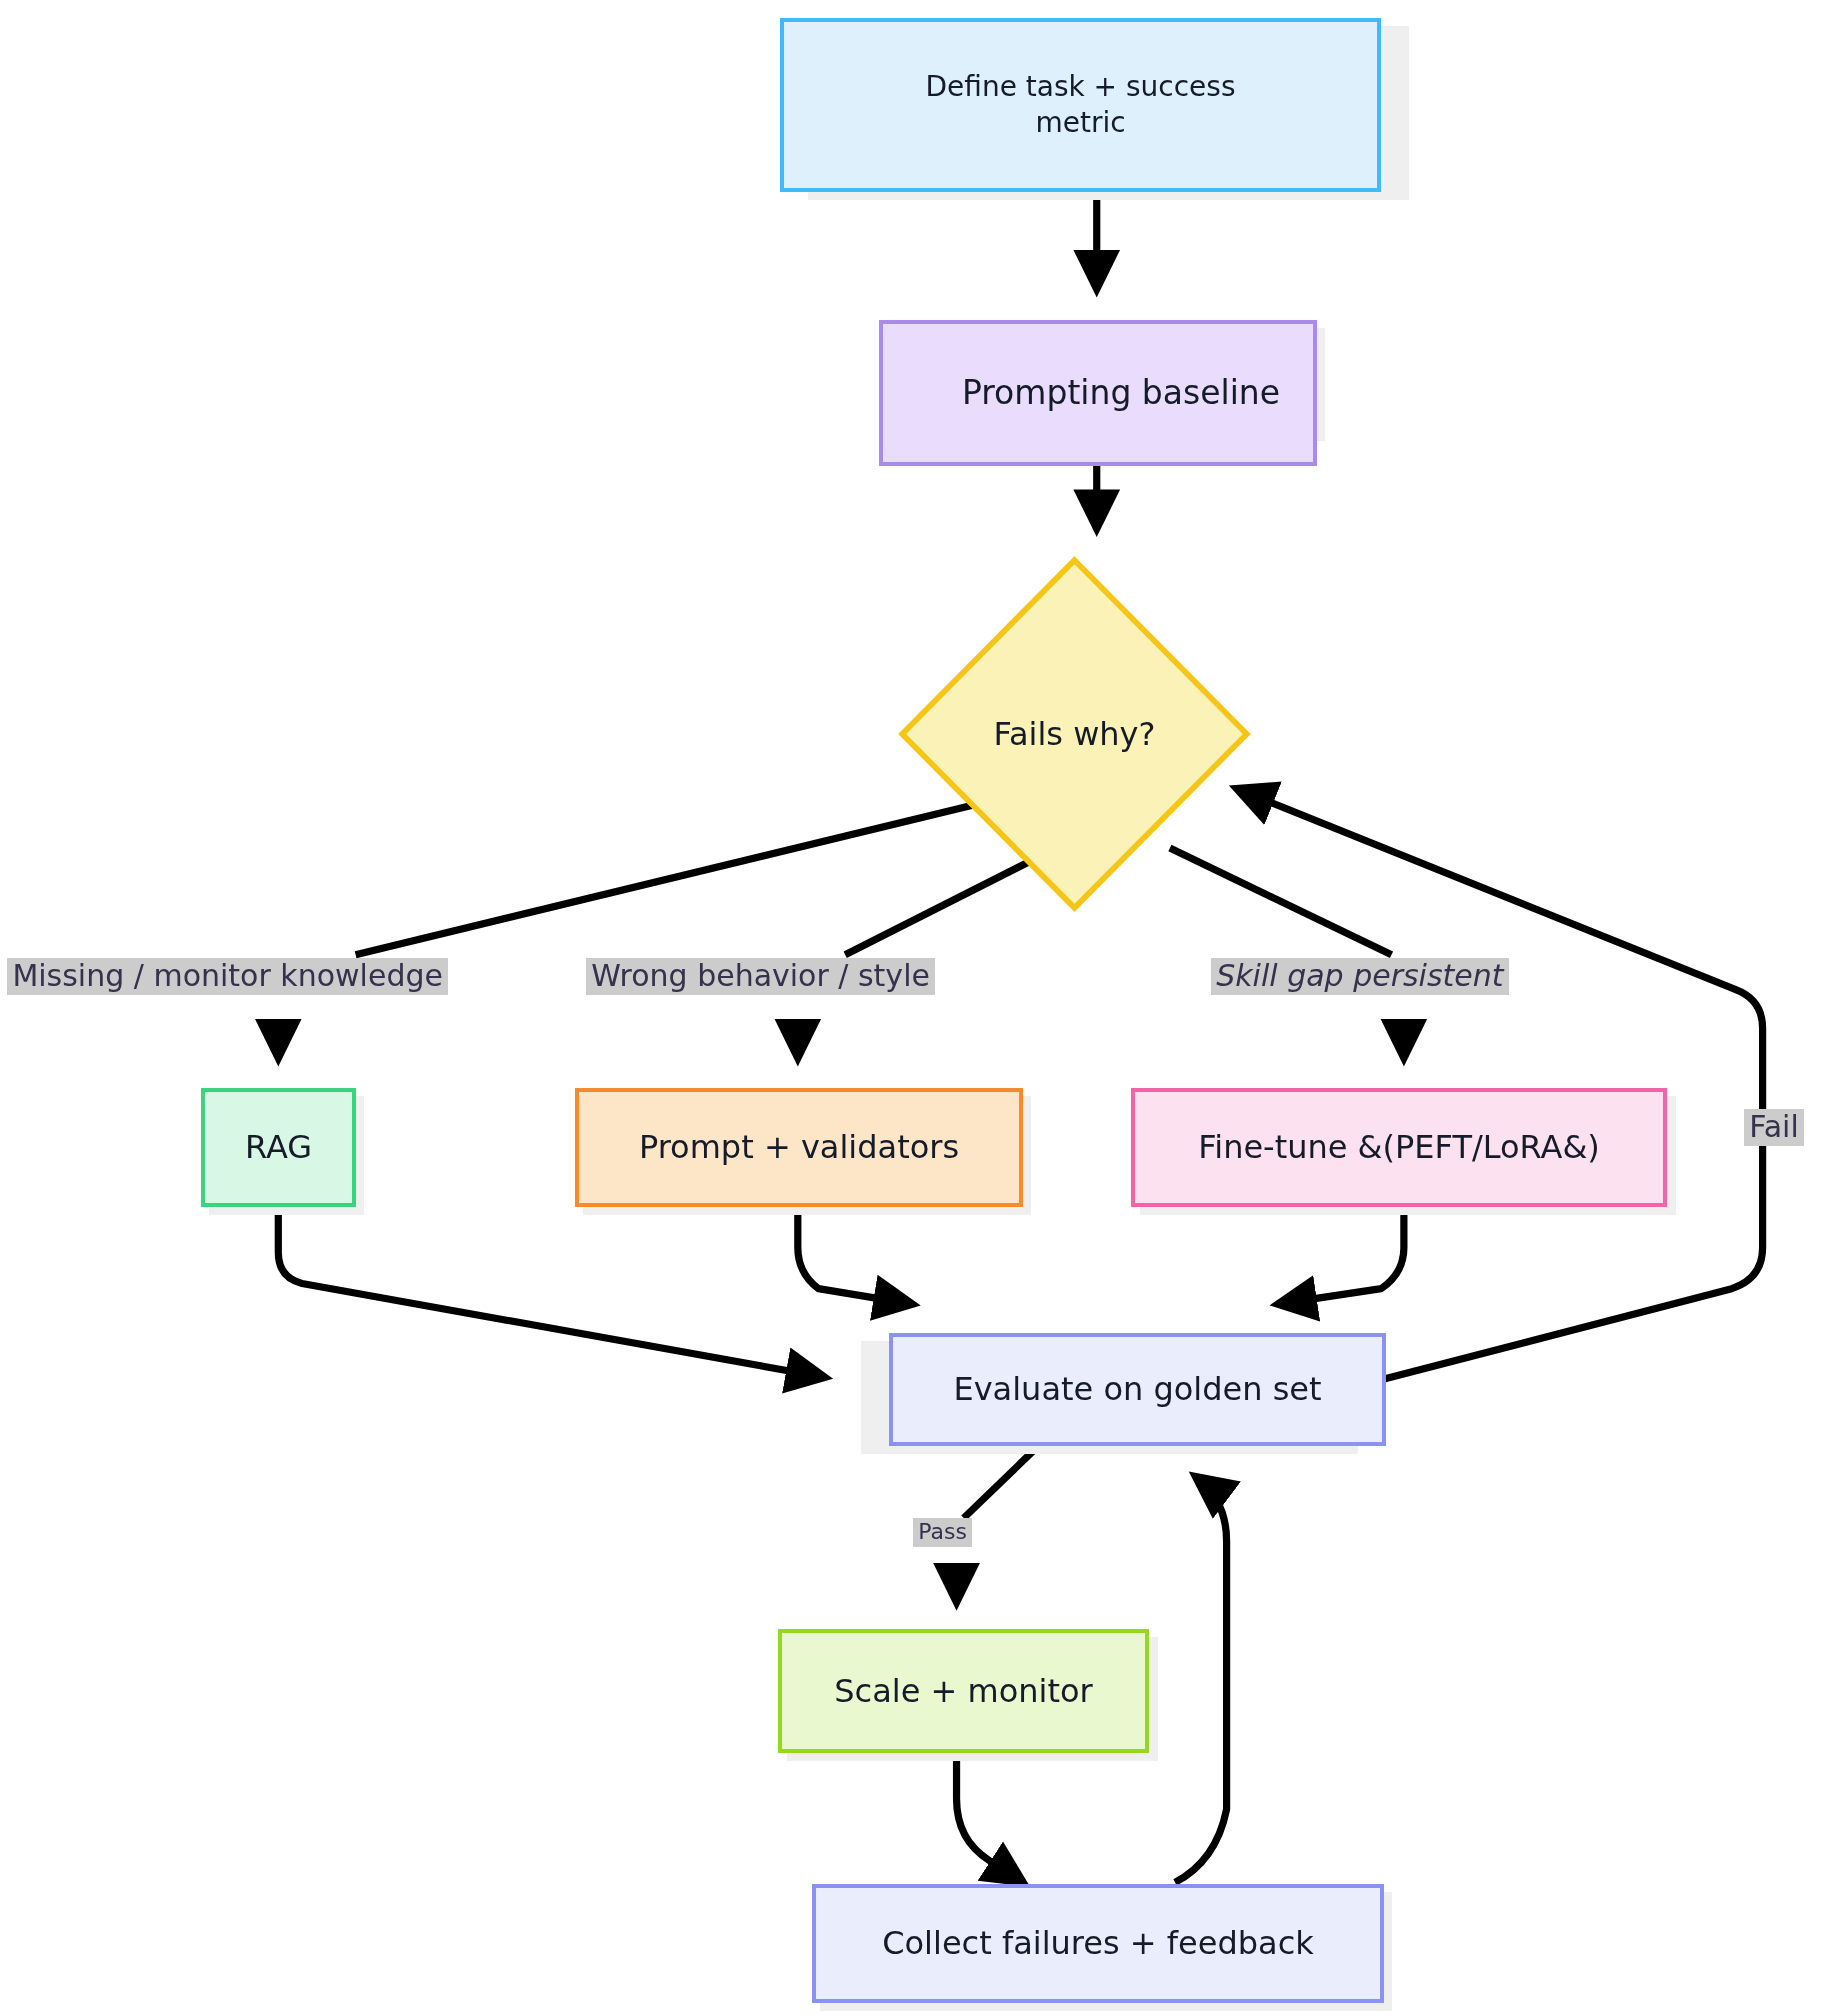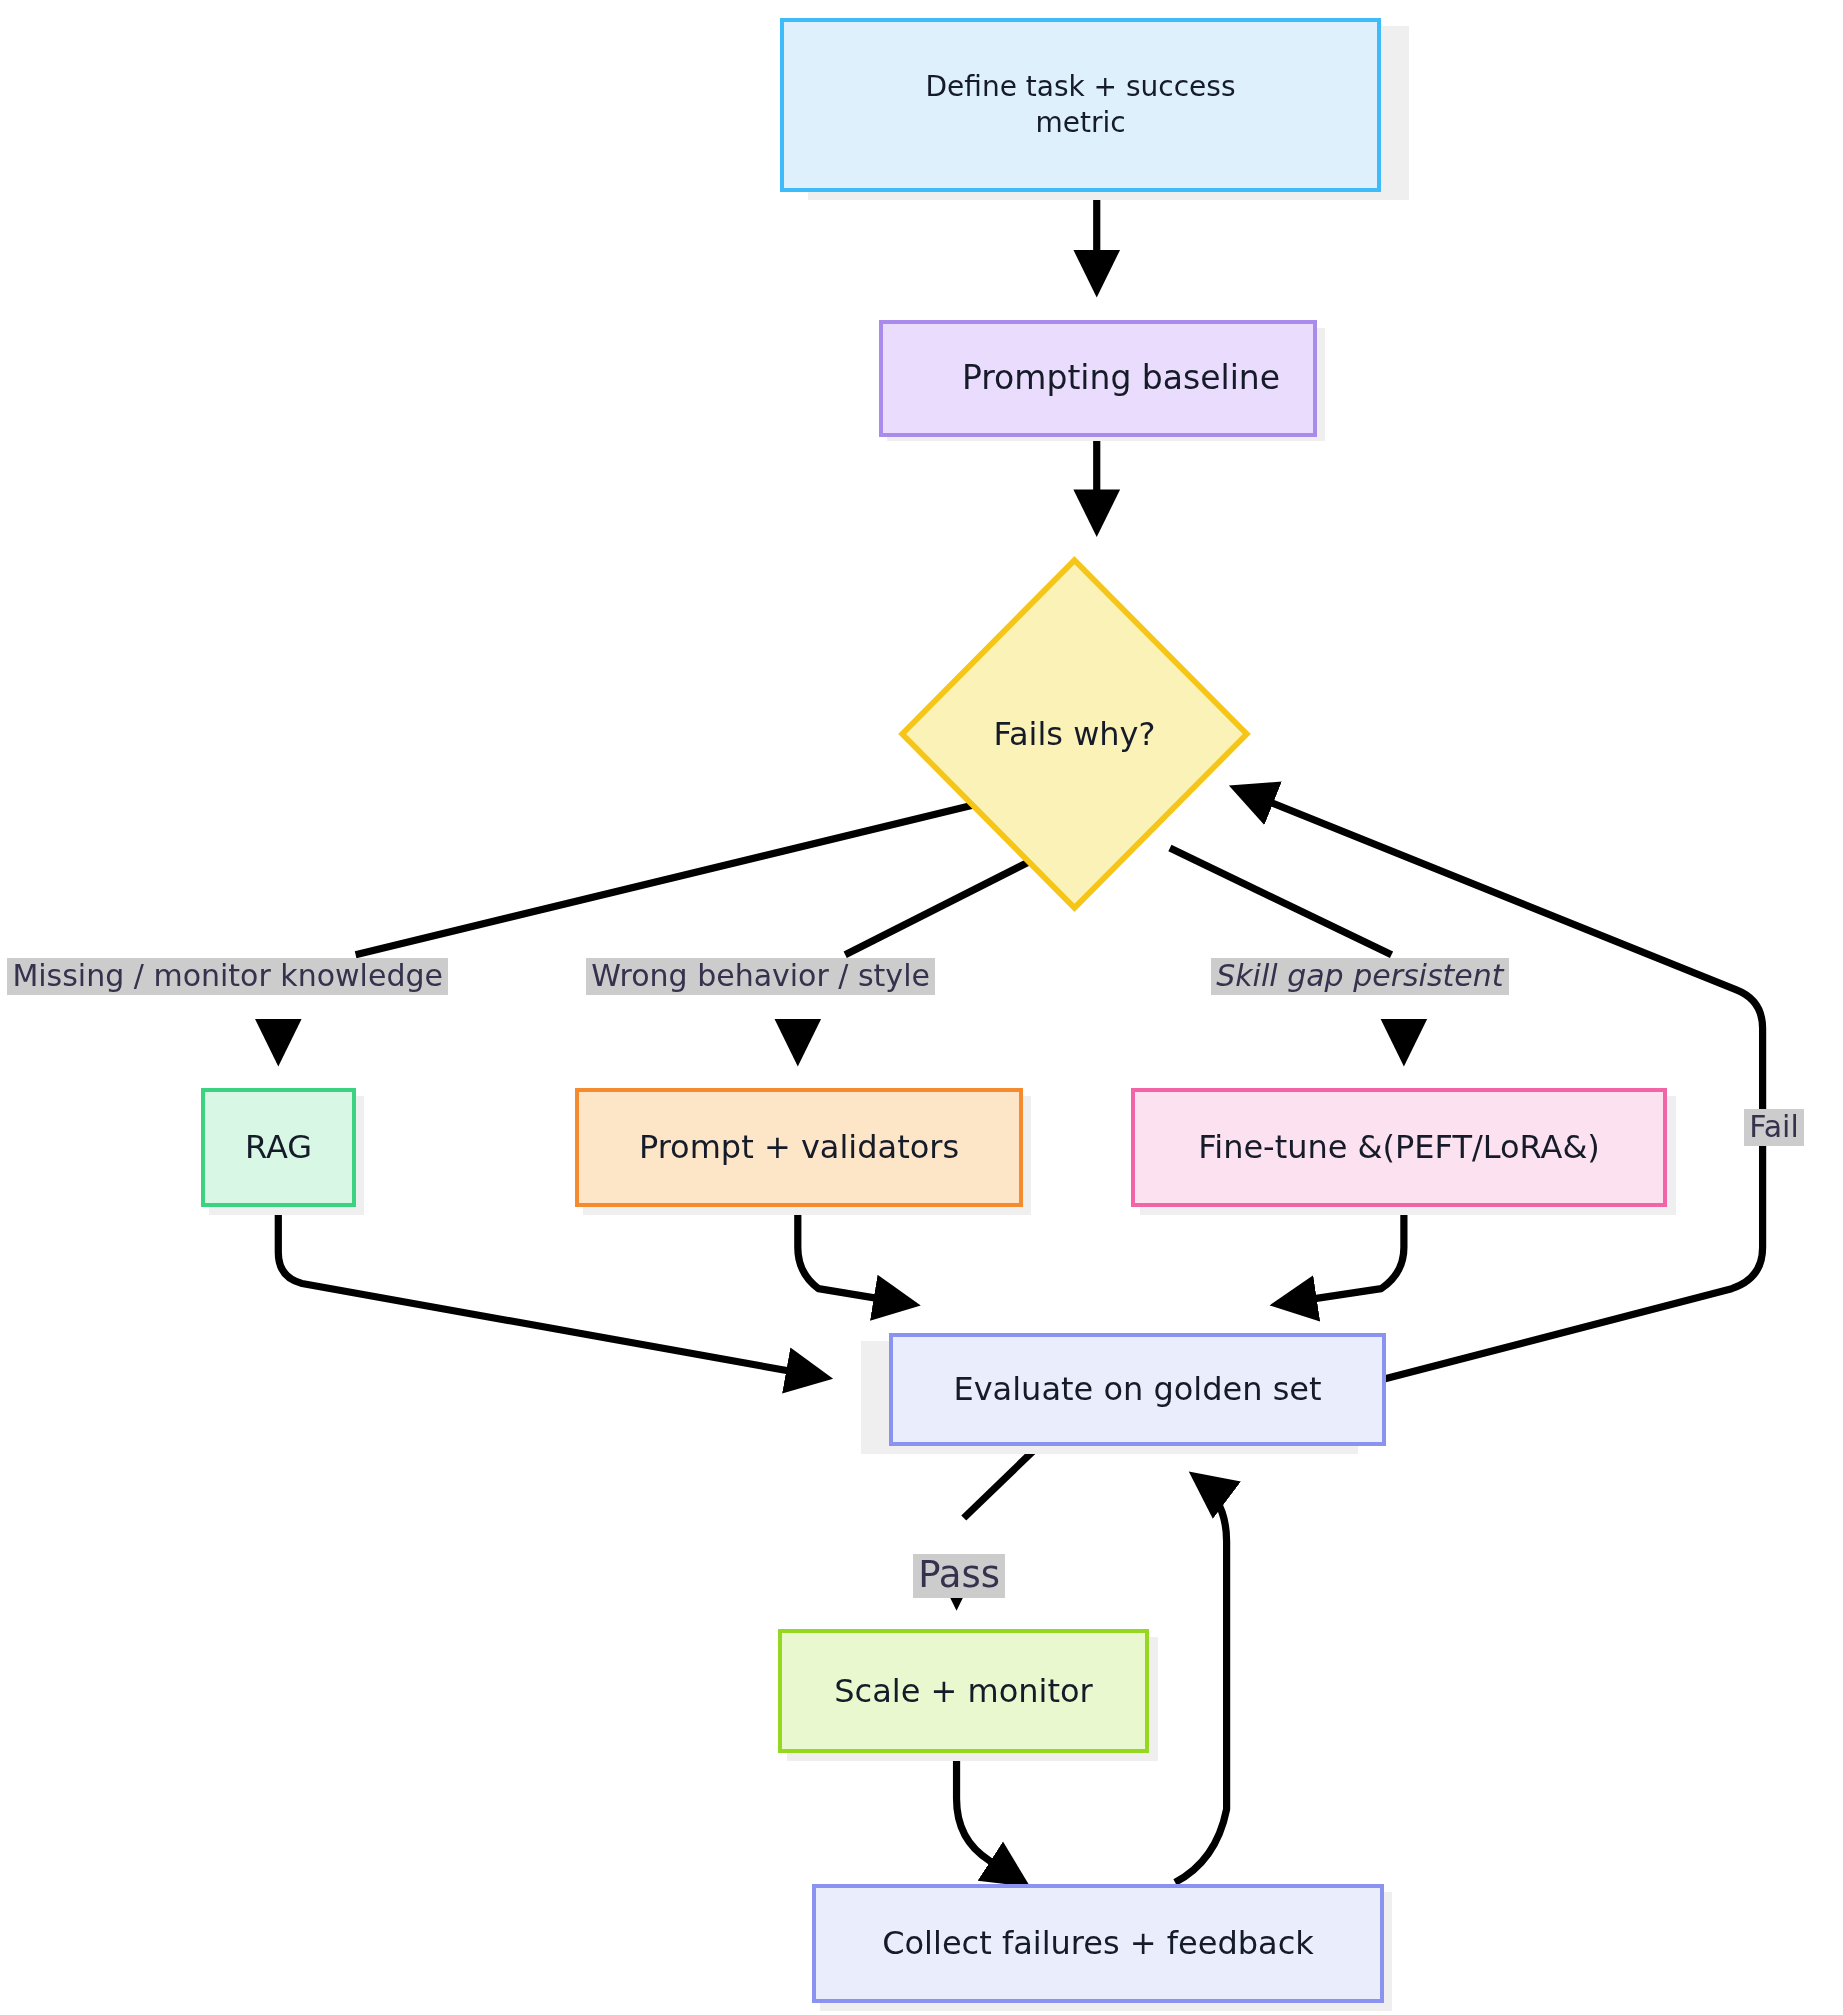--- a/index.html
+++ b/index.html
@@ -137,21 +137,21 @@
   <div class="node-shadow" style="left:861px; top:1341px; width:497px; height:113px;"></div>
   <div class="node-shadow" style="left:787px; top:1637px; width:371px; height:124px;"></div>
   <div class="node-shadow" style="left:820px; top:1892px; width:572px; height:119px;"></div>
 
   <div class="node node-rect" style="left:780px; top:18px; width:601px; height:174px;
               background:#DEF0FC; border-color:#3EBCF9; font-size:28px;">
     <span class="node-label">Define task + success
 metric</span>
   </div>
 
-  <div class="node node-rect" style="left:879px; top:320px; width:438px; height:117px;
+  <div class="node node-rect" style="left:879px; top:320px; width:438px; height:146px;
               background:#EADCFD; border-color:#A98BEB; font-size:33px;padding-left:46px;">
     <span class="node-label">Prompting baseline</span>
   </div>
 
   <div class="diamond-wrap" style="left:898px; top:556px; width:353px; height:356px;align-items:center;">
     <svg class="diamond-shape" viewBox="0 0 684 690">
       <polygon points="342,8 676,345 342,682 8,345" fill="#FBF2B8" stroke="#F5C518" stroke-width="11"></polygon>
     </svg>
     <span class="diamond-text" style="font-size:32px;">Fails why?</span>
   </div>
@@ -195,18 +195,18 @@
   </div>
 
   <div class="edge-label" style="left:1211px; top:958px; font-size:30px;font-style:italic;">
     <span>Skill gap persistent</span>
   </div>
 
   <div class="edge-label" style="left:1744px; top:1109px; font-size:30px;">
     <span>Fail</span>
   </div>
 
-  <div class="edge-label" style="left:913px; top:1518px; font-size:37px;margin-top:36px;">
+  <div class="edge-label" style="left:913px; top:1518px; font-size:22px;">
     <span>Pass</span>
   </div>
 
 </div>
 
 
 </body></html>

